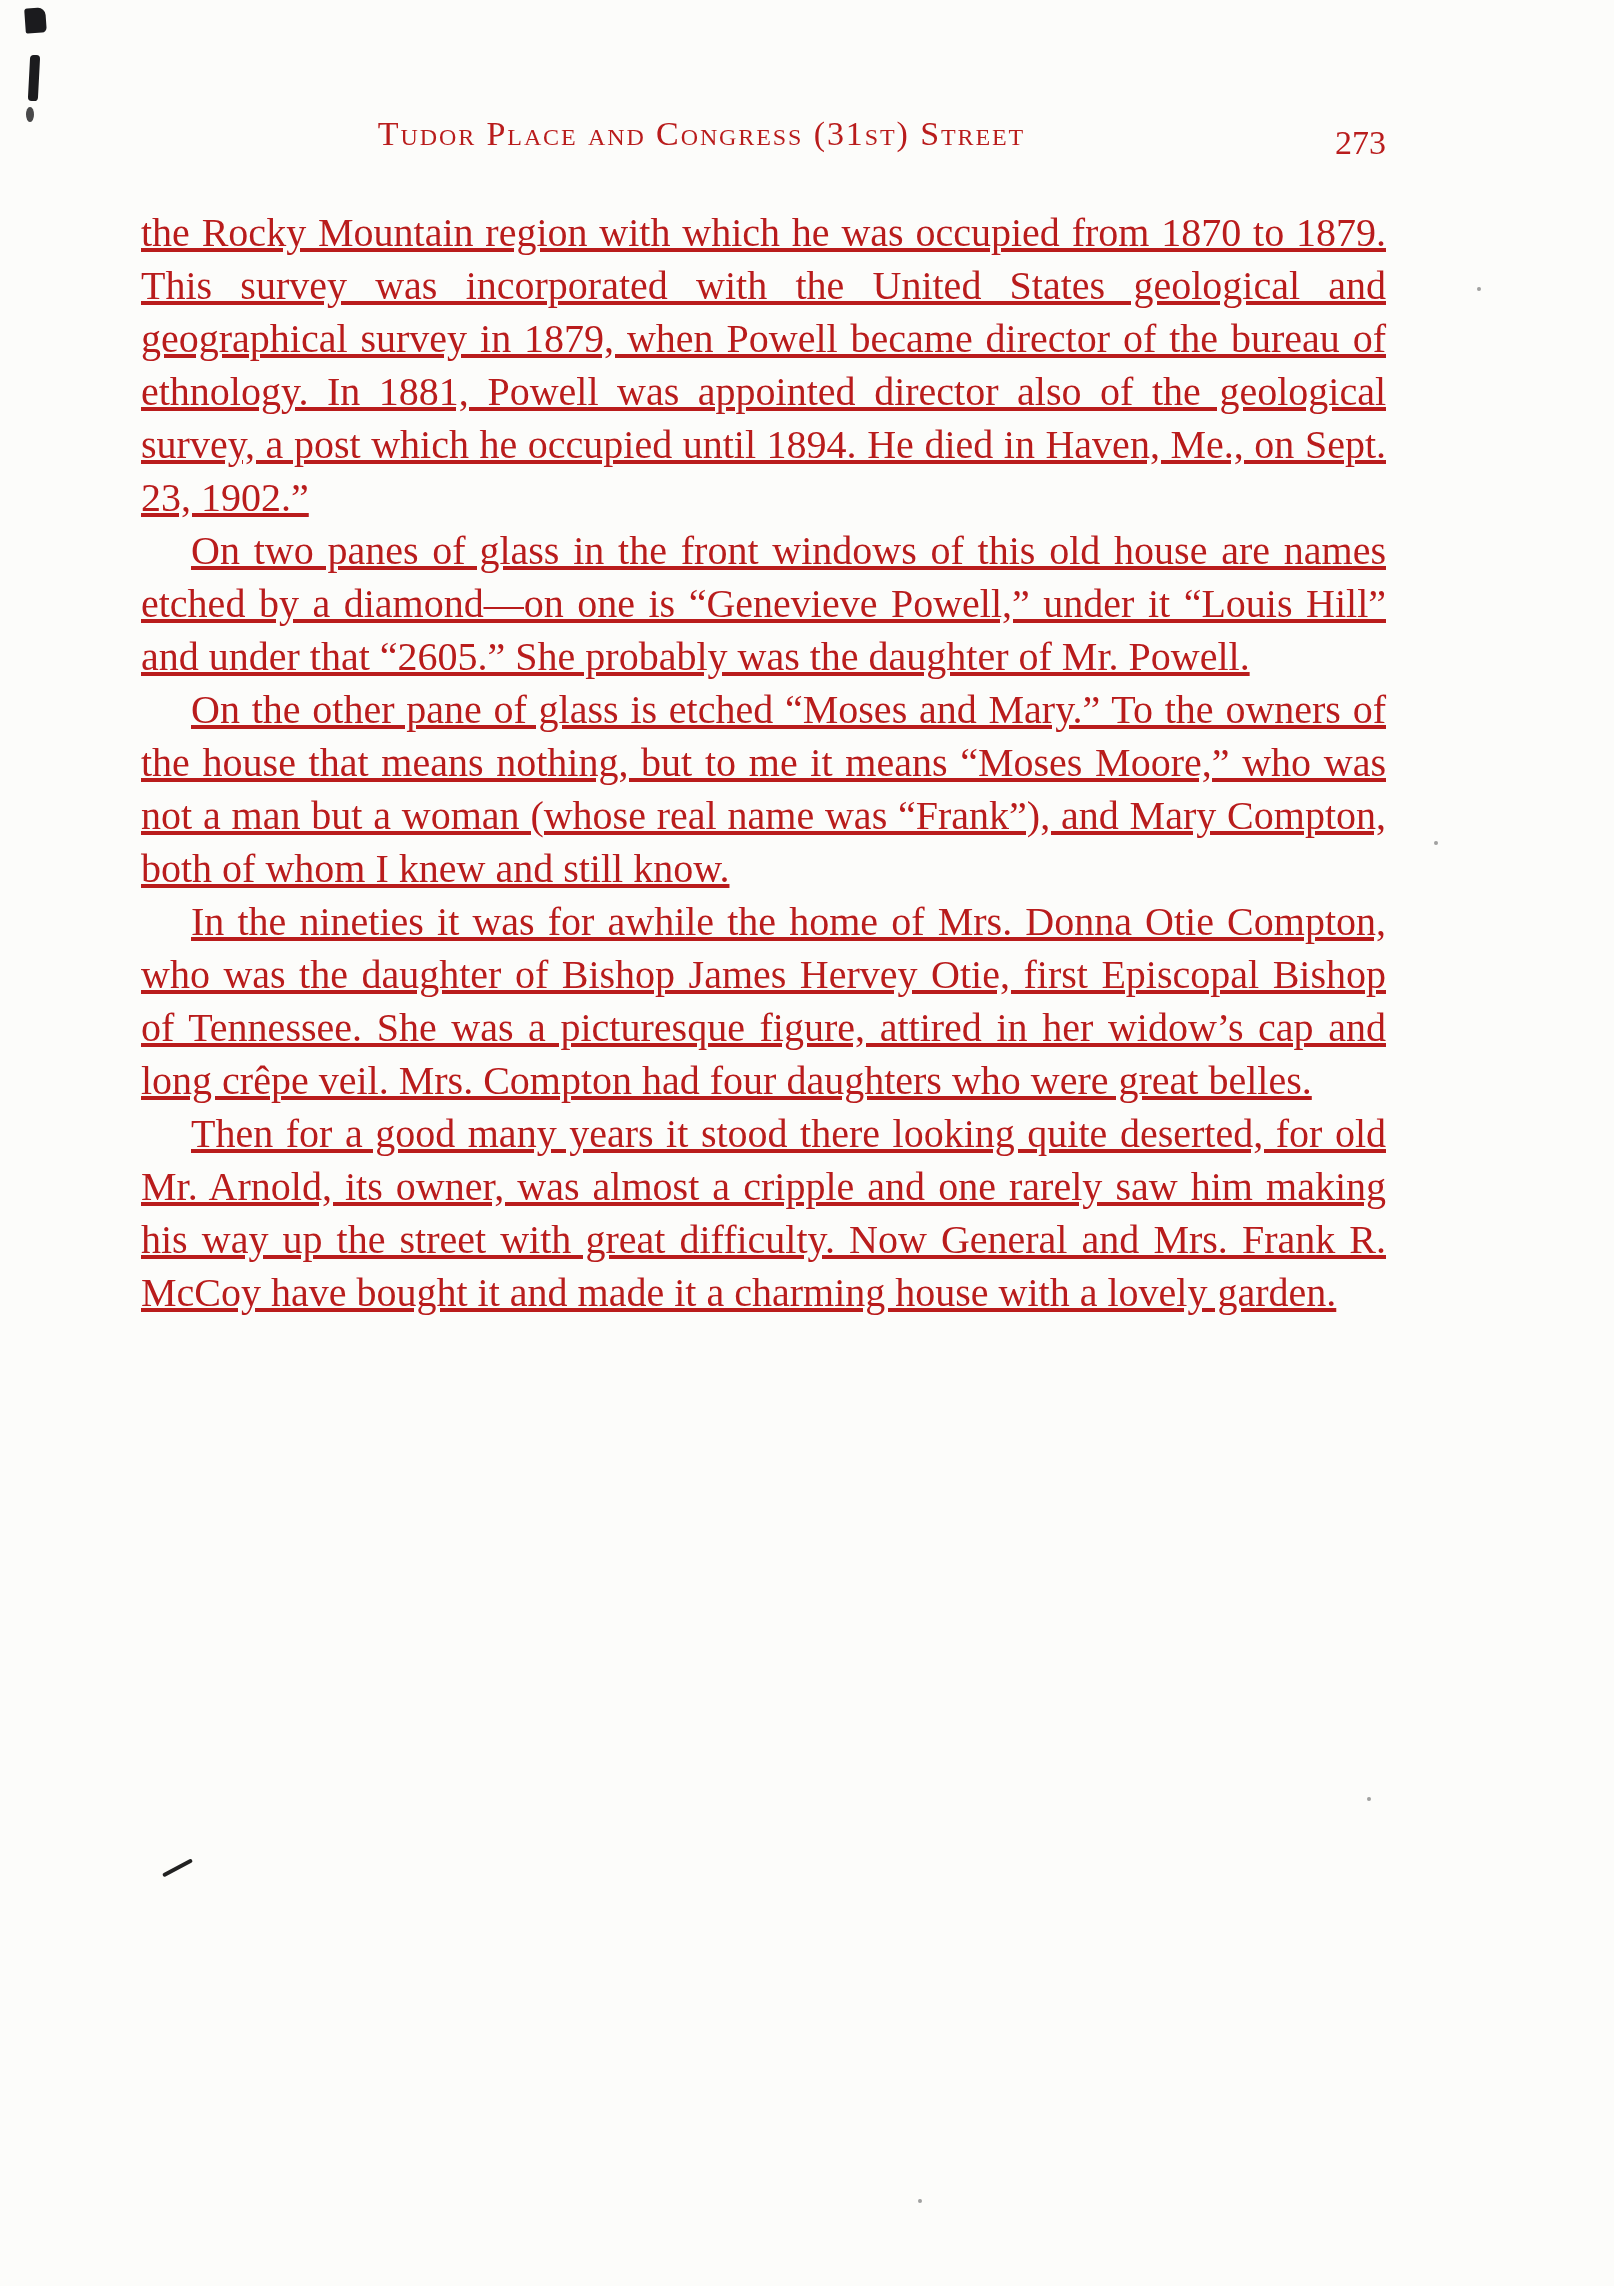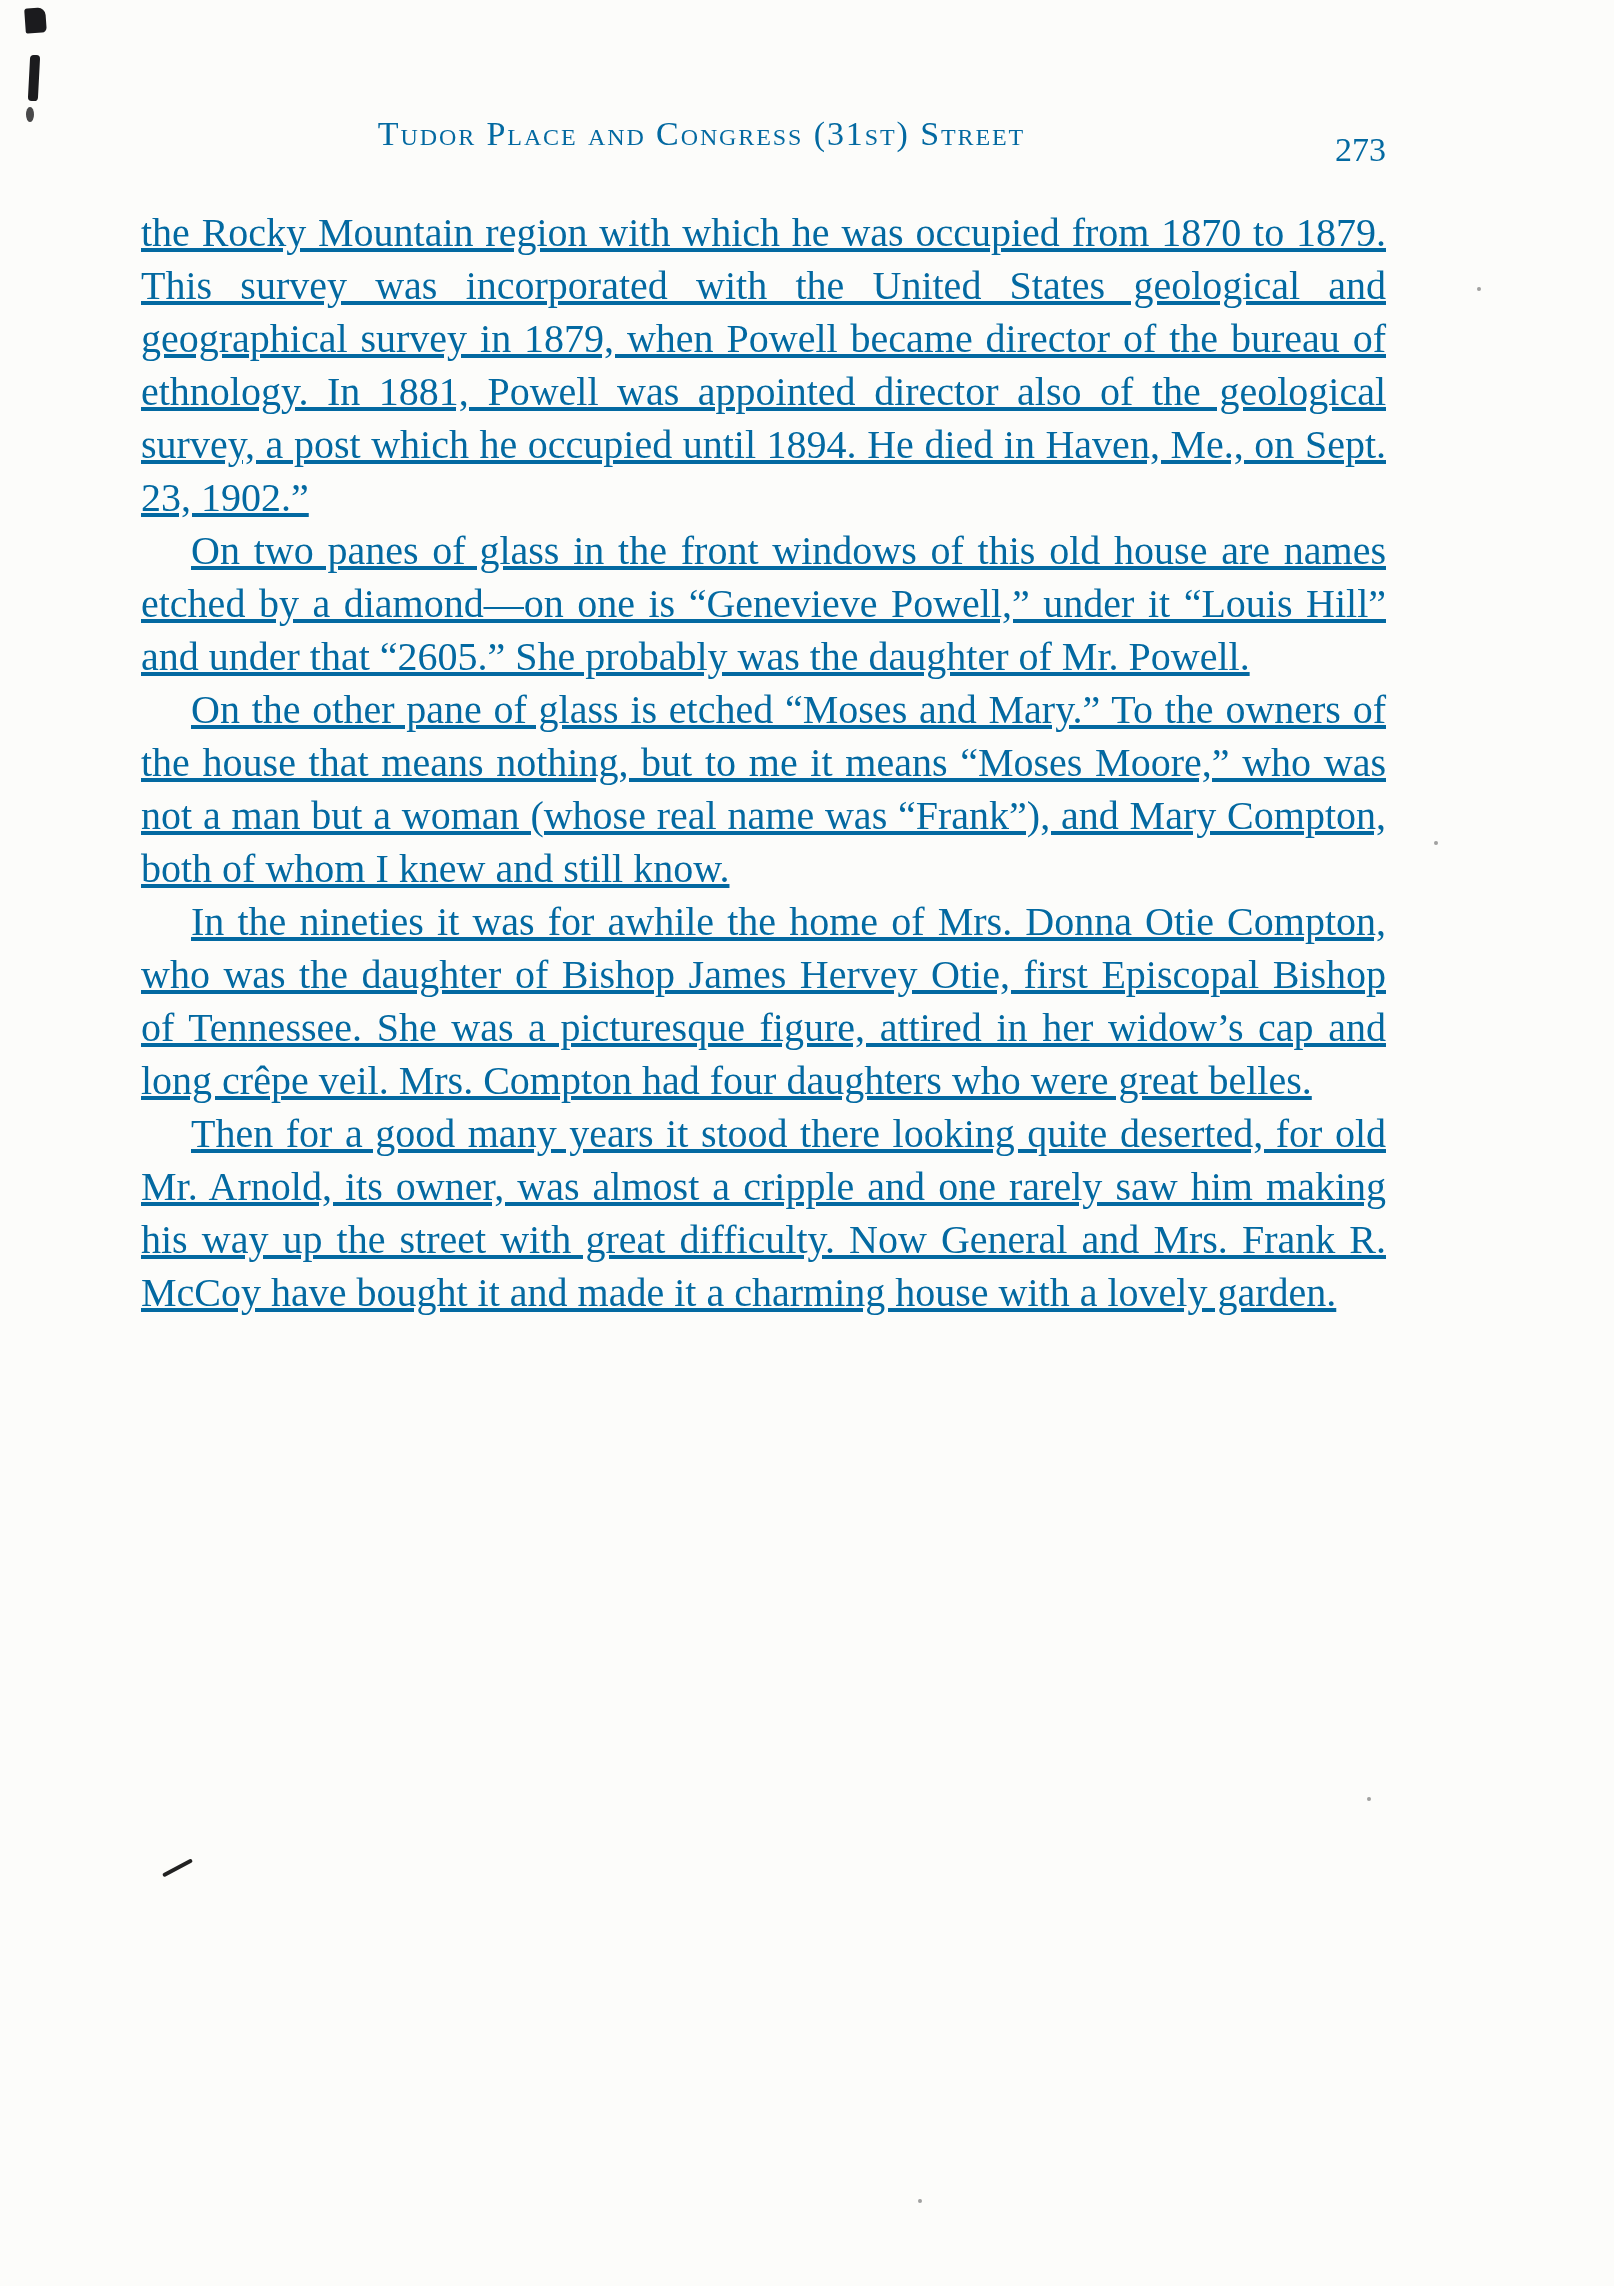--- a/index.html
+++ b/index.html
@@ -6,21 +6,21 @@
     margin: 0;
     padding: 0;
     background: #e8e8e6;
   }
   .page {
     position: relative;
     width: 1614px;
     height: 2286px;
     margin: 0 auto;
     background: #fcfcfa;
-    color: #0369a1;
+    color: #b91c1c;
     font-family: "Liberation Serif", "DejaVu Serif", serif;
     overflow: hidden;
   }
   .content {
     position: absolute;
     left: 141px;
     top: 103px;
     width: 1245px;
   }
   .running-head {
@@ -35,21 +35,21 @@
     text-align: center;
     font-variant: small-caps;
     letter-spacing: 1.9px;
     font-size: 34px;
     line-height: 61px;
     white-space: nowrap;
   }
   .running-head .folio {
     position: absolute;
     right: 0;
-    top: 16px;
+    top: 9px;
     font-size: 34px;
     line-height: 61px;
   }
   .body-text p {
     margin: 0;
     font-size: 40px;
     line-height: 53px;
     text-align: justify;
     text-justify: inter-word;
     text-decoration: underline;

